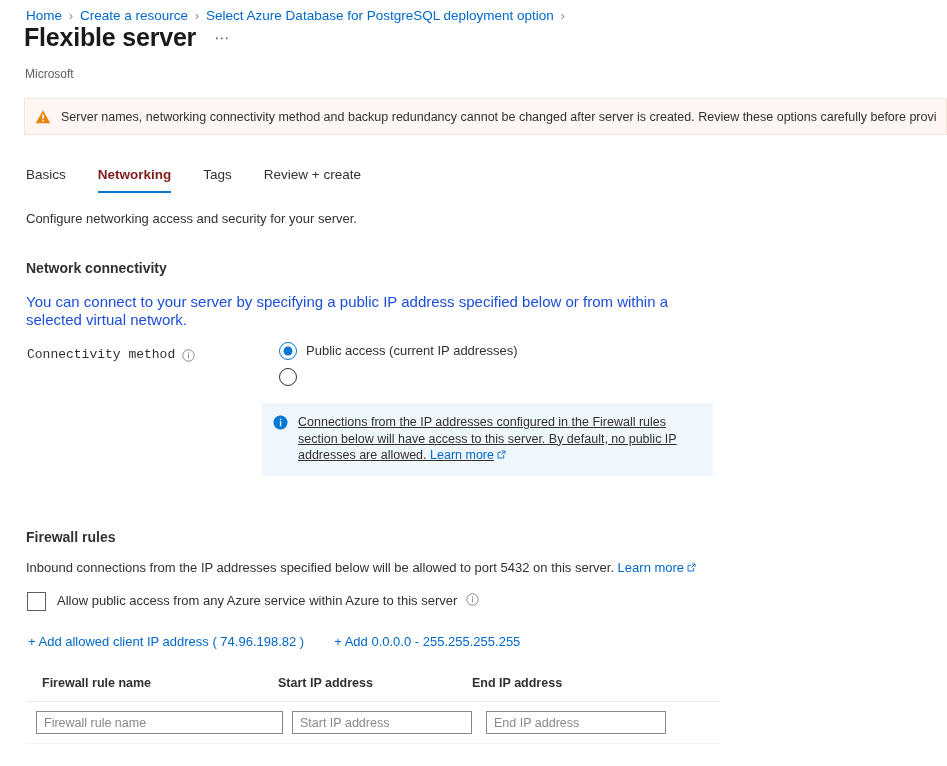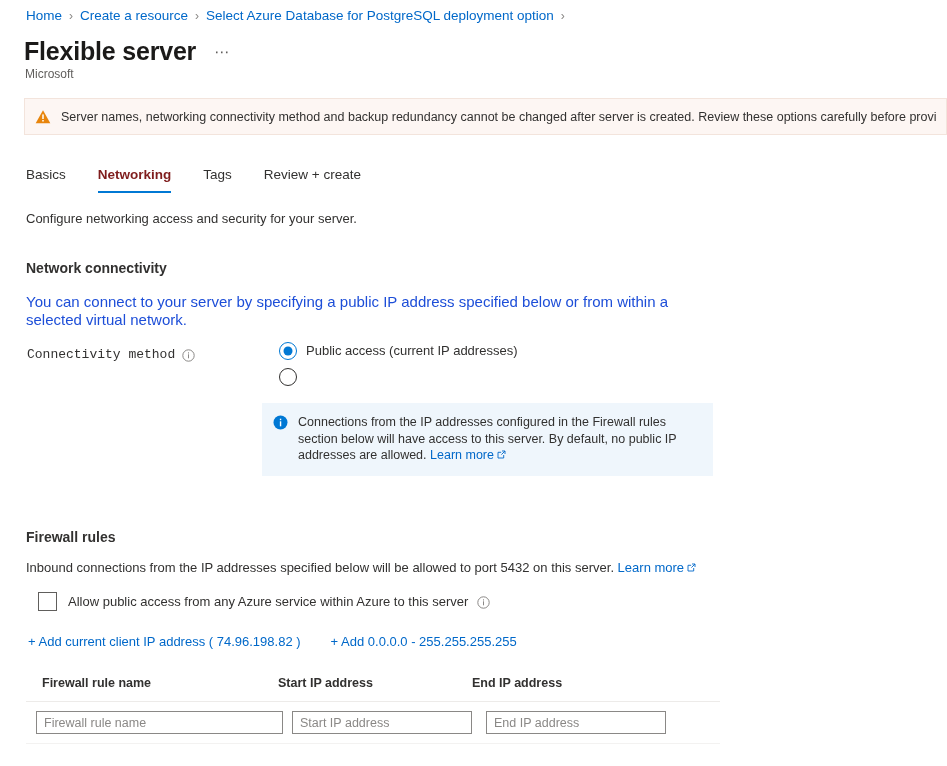--- a/index.html
+++ b/index.html
@@ -21,21 +21,21 @@
     white-space: nowrap;
   }
   .crumb { color: #0068c9; cursor: pointer; }
   .crumb-sep {
     color: #8a8886; margin: 0 7px;
     font-size: 12px; display: inline-block;
   }
 
   
   .title-row {
-    position: absolute; left: 24px; top: 36px;
+    position: absolute; left: 24px; top: 22px;
     display: flex; align-items: baseline;
   }
   .page-title {
     font-size: 25px; font-weight: 600; color: #1b1a19;
     letter-spacing: -0.2px; line-height: 30px;
   }
   .ellipsis-btn {
     margin-left: 18px; color: #605e5c; font-size: 15px;
     letter-spacing: 1.5px; cursor: pointer; line-height: 14px;
     position: relative; top: -3px;
@@ -126,34 +126,34 @@
 
   
   .info-box {
     position: absolute; left: 262px; top: 403px;
     width: 451px;
     background: #eff6fc;
     display: flex; padding: 11px 12px 12px 11px;
   }
   .info-box-icon { flex: 0 0 auto; width: 15px; height: 15px; margin: 1px 10px 0 0; }
   .info-box-text {
-    font-size: 12.5px; color: #323130; line-height: 16.5px;
+    font-size: 12.5px; color: #323130; line-height: 16.5px; text-decoration: underline;
   }
   .lnk { color: #0068c9; cursor: pointer; }
   .ext-ico { display: inline-block; width: 9px; height: 9px; margin-left: 3px; }
 
   
   .fw-desc {
     position: absolute; left: 26px; top: 559px;
     font-size: 13px; color: #323130; line-height: 18px;
     white-space: nowrap;
   }
   .chk-row {
-    position: absolute; left: 38px; top: 592px;
-    display: flex; align-items: center; cursor: pointer;
+    position: absolute; left: 27px; top: 592px;
+    display: flex; cursor: pointer;
   }
   .chkbox {
     width: 19px; height: 19px; border: 1.3px solid #605e5c;
     background: #fff; flex: 0 0 auto; margin-right: 11px;
   }
   .chk-label { font-size: 13px; color: #323130; line-height: 18px; }
 
   .action-links {
     position: absolute; left: 28px; top: 633px;
     display: flex; align-items: center;
@@ -286,21 +286,21 @@
     <span class="info-icon-sm" style="margin-left:9px;">
       <svg width="13" height="13" viewBox="0 0 13 13">
         <circle cx="6.5" cy="6.5" r="5.7" fill="none" stroke="#8a8886" stroke-width="1"></circle>
         <rect x="6" y="5.3" width="1" height="4" fill="#8a8886"></rect>
         <rect x="6" y="3.3" width="1" height="1.2" fill="#8a8886"></rect>
       </svg>
     </span>
   </div>
 
   <div class="action-links">
-    <span class="lnk">+ Add current client IP address ( 74.96.198.82 )</span>
+    <span class="lnk">+ Add allowed client IP address ( 74.96.198.82 )</span>
     <span class="lnk">+ Add 0.0.0.0 - 255.255.255.255</span>
   </div>
 
   <div class="fw-table">
     <div class="fw-thead">
       <div class="fw-th col1">Firewall rule name</div>
       <div class="fw-th col2">Start IP address</div>
       <div class="fw-th col3">End IP address</div>
     </div>
     <div class="fw-trow">

